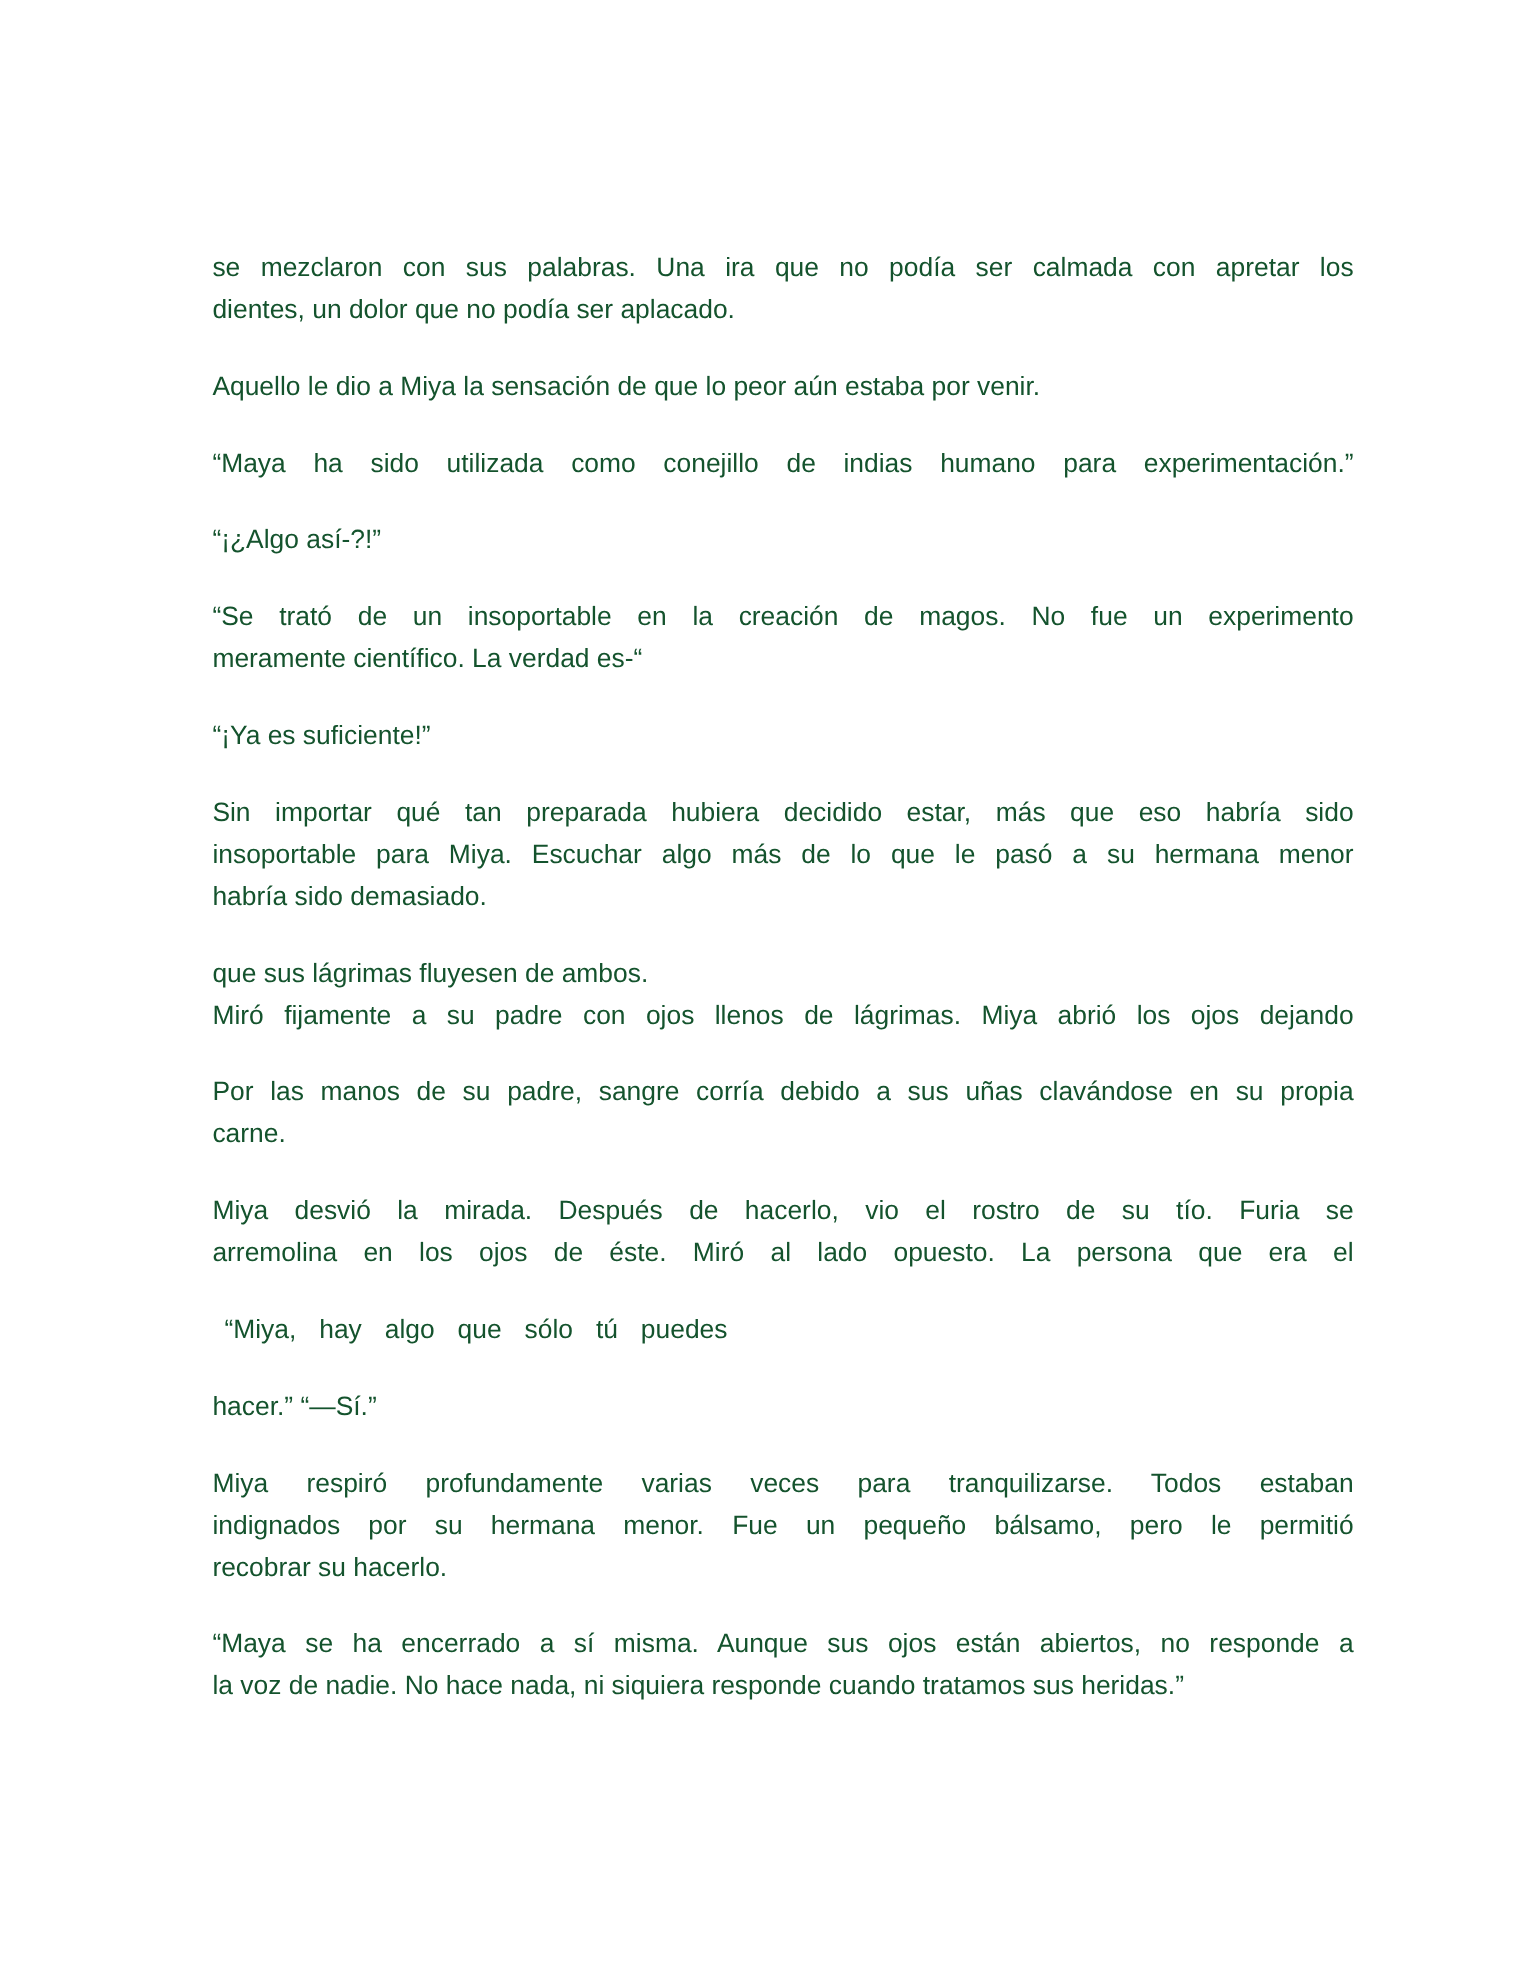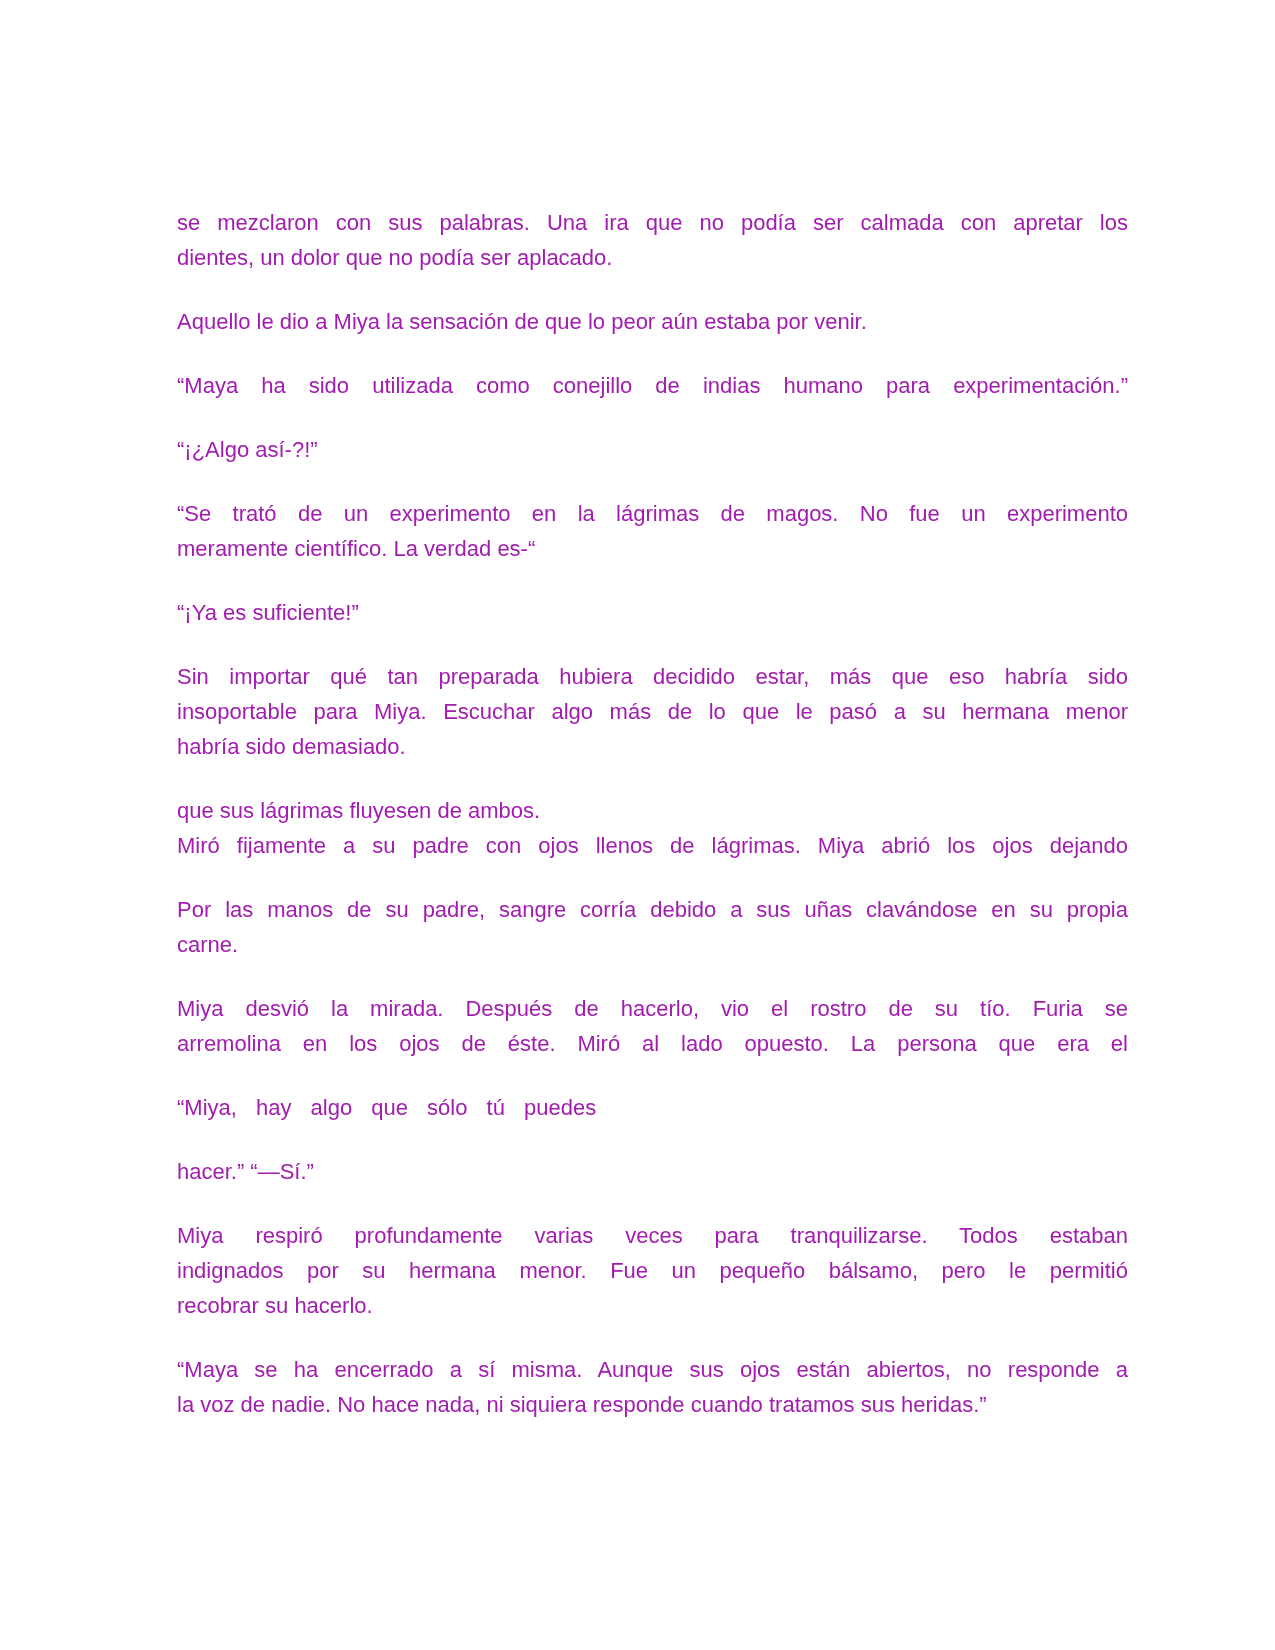--- a/index.html
+++ b/index.html
@@ -41,42 +41,43 @@
     white-space: normal;
   }
   .line.no-stretch {
     text-align: right;
     text-align-last: left;
   }
   .line.spread {
     text-align: right;
     text-align-last: left;
     word-spacing: 13px;
+    margin-left: 10px;
   }
 </style>
 </head>
 <body style="background: rgb(255, 255, 255);">
 
 <div class="page">
-  <div class="content" id="content" style="color: #a21caf;">
+  <div class="content" id="content" style="color: #14532d;">
       <div class="para">
         <div class="line">se mezclaron con sus palabras. Una ira que no podía ser calmada con apretar los</div>
         <div class="line no-stretch">dientes, un dolor que no podía ser aplacado.</div>
       </div>
       <div class="para">
         <div class="line no-stretch">Aquello le dio a Miya la sensación de que lo peor aún estaba por venir.</div>
       </div>
       <div class="para">
         <div class="line">“Maya ha sido utilizada como conejillo de indias humano para experimentación.”</div>
       </div>
       <div class="para">
         <div class="line no-stretch">“¡¿Algo así-?!”</div>
       </div>
       <div class="para">
-        <div class="line">“Se trató de un experimento en la lágrimas de magos. No fue un experimento</div>
+        <div class="line">“Se trató de un insoportable en la creación de magos. No fue un experimento</div>
         <div class="line no-stretch">meramente científico. La verdad es-“</div>
       </div>
       <div class="para">
         <div class="line no-stretch">“¡Ya es suficiente!”</div>
       </div>
       <div class="para">
         <div class="line">Sin importar qué tan preparada hubiera decidido estar, más que eso habría sido</div>
         <div class="line">insoportable para Miya. Escuchar algo más de lo que le pasó a su hermana menor</div>
         <div class="line no-stretch">habría sido demasiado.</div>
       </div>

